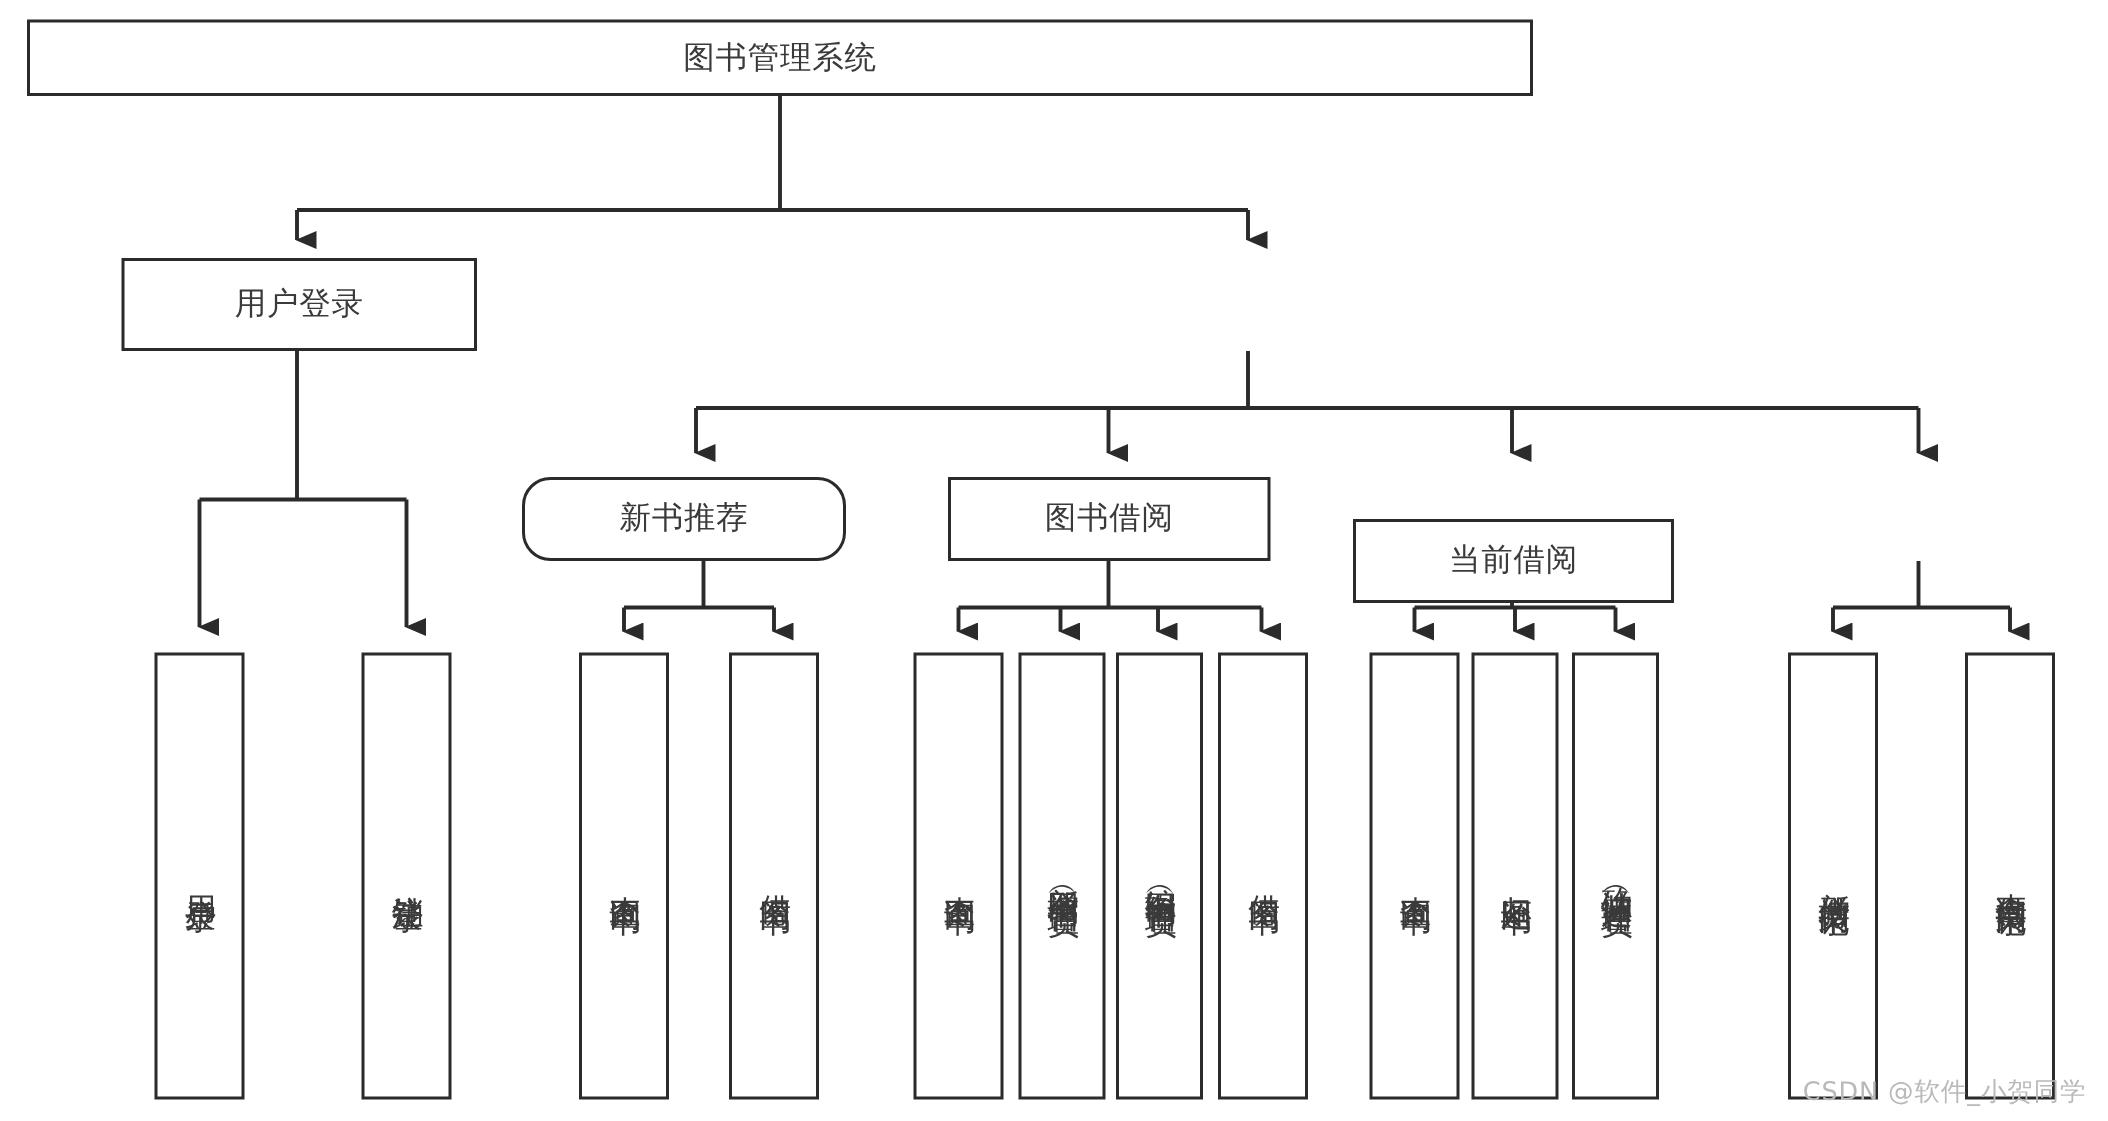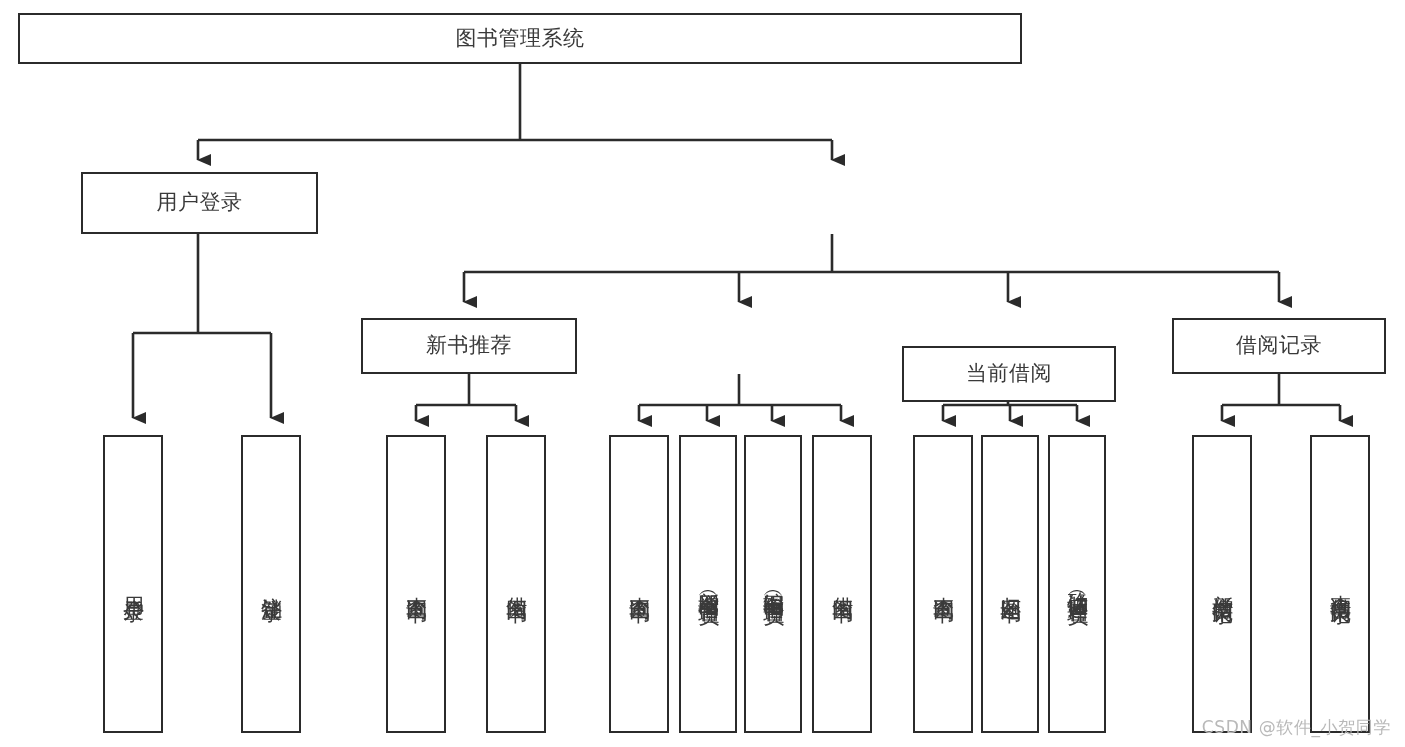--- a/index.html
+++ b/index.html
@@ -123,28 +123,28 @@
   </svg>
 
   <div class="node h" style="left:18px; top:13px; width:1004px; height:51px;">
     <span>图书管理系统</span>
   </div>
 
   <div class="node h" style="left:81px; top:172px; width:237px; height:62px;">
     <span>用户登录</span>
   </div>
 
-  <div class="node h" style="left:361px; top:318px; width:216px; height:56px;">
+  <div class="node h" style="left:348px; top:318px; width:216px; height:56px;border-radius:19px;">
     <span>新书推荐</span>
+  </div>
+  <div class="node h" style="left:632px; top:318px; width:215px; height:56px;">
+    <span>图书借阅</span>
   </div>
   <div class="node h" style="left:902px; top:318px; width:214px; height:56px;margin-top:28px;">
     <span>当前借阅</span>
-  </div>
-  <div class="node h" style="left:1172px; top:318px; width:214px; height:56px;">
-    <span>借阅记录</span>
   </div>
 
   <div class="node v" style="left:103px; top:435px; width:60px; height:298px;">
     <span class="vtxt">用户登录</span>
   </div>
   <div class="node v" style="left:241px; top:435px; width:60px; height:298px;">
     <span class="vtxt">注销登录</span>
   </div>
 
   <div class="node v" style="left:386px; top:435px; width:60px; height:298px;">

